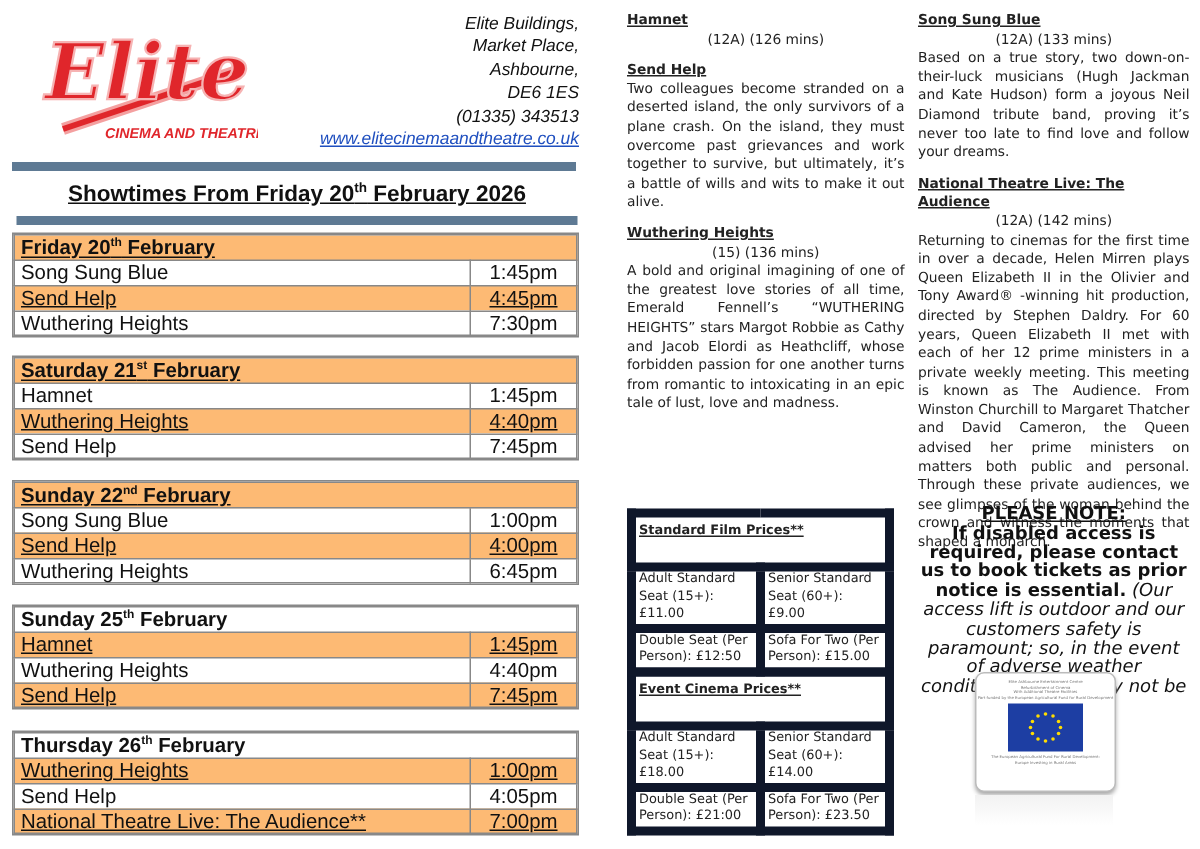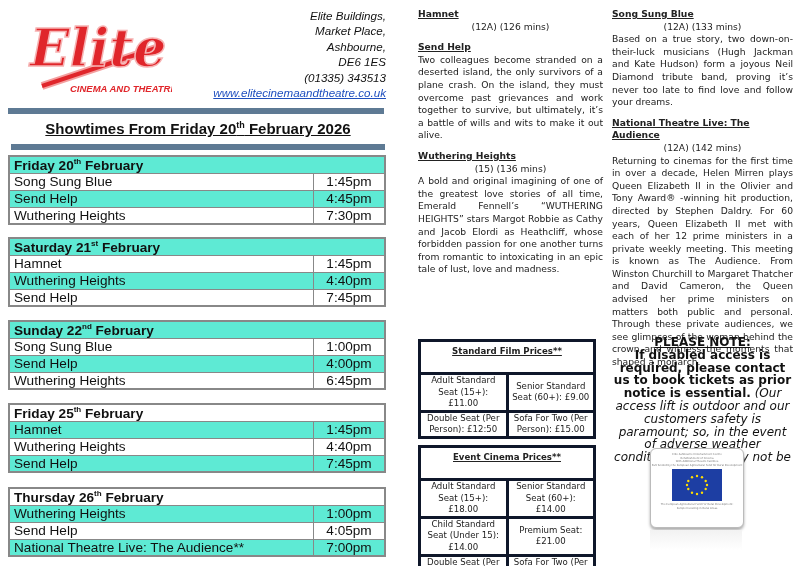--- a/index.html
+++ b/index.html
@@ -11,29 +11,29 @@
   .address a{color:#1f4fbf;text-decoration:underline;}
   .bar{position:absolute;height:6px;background:#5e7a94;}
   .title{position:absolute;left:0;width:380px;top:120px;text-align:center;font-weight:bold;font-size:15px;text-decoration:underline;}
   .title sup{font-size:9px;}
   .day{position:absolute;left:0;width:376px;border:1px solid #888;border-collapse:collapse;font-size:13.6px;}
   .day table{width:100%;border-collapse:collapse;}
   .day td{border:1px solid #888;padding:0 4px;height:15.8px;line-height:15px;white-space:nowrap;}
   .day td.t{text-align:center;width:62px;}
   .day th{border:1px solid #888;text-align:left;padding:0 4px;height:16px;font-size:13.6px;}
   .day sup{font-size:8px;}
-  .g{background:#5eead4;}
+  .g{background:#fdba74;text-decoration:underline;}
   .w{background:#fff;}
   .col2{position:absolute;left:418px;top:8px;width:185px;font-family:"DejaVu Sans",sans-serif;font-size:9.2px;line-height:12.6px;text-align:justify;color:#222;}
   .col3{position:absolute;left:612px;top:8px;width:181px;font-family:"DejaVu Sans",sans-serif;font-size:9.2px;line-height:12.6px;text-align:justify;color:#222;}
   .ftitle{font-weight:bold;text-decoration:underline;text-align:left;}
   .frating{text-align:center;}
   .film{margin-bottom:8px;}
   .prices{position:absolute;left:418px;width:178px;border-collapse:collapse;font-family:"DejaVu Sans",sans-serif;font-size:8.6px;line-height:11.6px;color:#222;}
-  .prices td,.prices th{border:3px solid #0f172a;text-align:center;padding:0 2px;width:50%;}
+  .prices td,.prices th{border:6px solid #0f172a;text-align:left;padding:0 2px;width:50%;}
   .prices th{font-weight:bold;text-decoration:underline;height:26px;vertical-align:top;padding-top:4px;}
   .note{position:absolute;left:612px;top:336px;width:181px;text-align:center;font-family:"DejaVu Sans",sans-serif;font-size:12px;line-height:12.8px;color:#111;}
   .note .h{font-weight:bold;text-decoration:underline;}
   .note b{font-weight:bold;}
   .note i{font-style:italic;}
   .badge{position:absolute;left:650px;top:448px;width:92px;height:78px;border:1px solid #bbb;border-radius:6px;box-shadow:0 2px 3px #aaa;background:#fff;font-family:"DejaVu Sans",sans-serif;font-size:2.6px;line-height:3.6px;color:#777;text-align:center;overflow:hidden;}
   .badge .flag{width:50px;height:32px;background:#1d3ea3;margin:2px auto;position:relative;}
   .reflect{position:absolute;left:650px;top:530px;width:92px;height:20px;background:linear-gradient(#f2f2f2,#fff);}
 </style>
 </head>
@@ -123,21 +123,21 @@
             <td class="t">6:45pm</td>
           </tr>
     </tbody>
       </table>
   </div>
 
   <div class="day" style="top:403px">
     <table>
       <tbody>
           <tr class="w">
-            <th colspan="2"><span>Friday 25</span><sup>th</sup><span> February</span></th>
+            <th colspan="2"><span>Sunday 25</span><sup>th</sup><span> February</span></th>
           </tr>
       <tr class="g">
             <td>Hamnet</td>
             <td class="t">1:45pm</td>
           </tr>
       <tr class="w">
             <td>Wuthering Heights</td>
             <td class="t">4:40pm</td>
           </tr>
       <tr class="g">
@@ -204,24 +204,20 @@
   </table>
 
 <table class="prices" style="top:445px">
   <tbody>
       <tr>
         <th colspan="2">Event Cinema Prices**</th>
       </tr>
   <tr>
         <td>Adult Standard Seat (15+): £18.00</td>
         <td>Senior Standard Seat (60+): £14.00</td>
-      </tr>
-  <tr>
-        <td>Child Standard Seat (Under 15): £14.00</td>
-        <td>Premium Seat: £21.00</td>
       </tr>
   <tr>
         <td>Double Seat (Per Person): £21:00</td>
         <td>Sofa For Two (Per Person): £23.50</td>
       </tr>
 </tbody>
   </table>
 
 <div class="col3">
   <div class="film">

